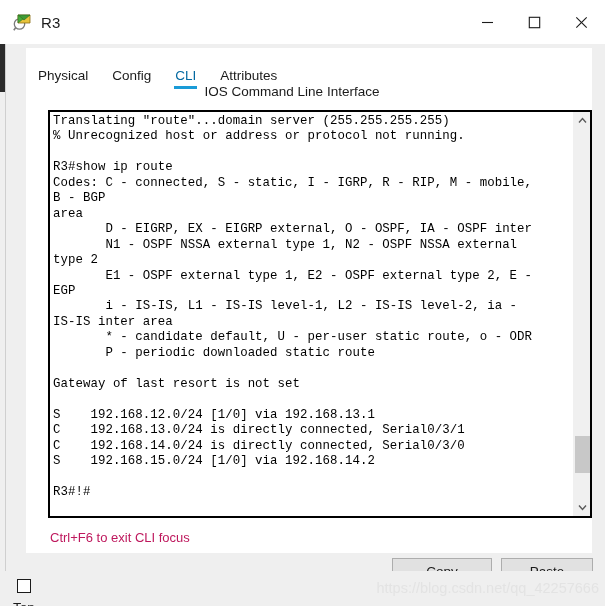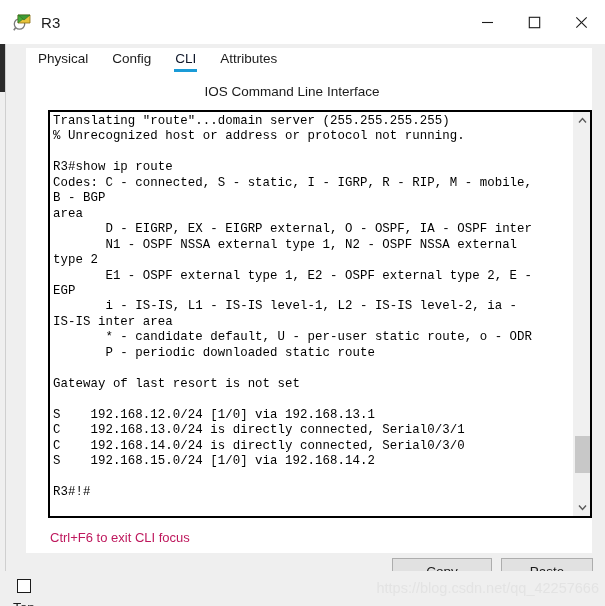--- a/index.html
+++ b/index.html
@@ -99,27 +99,27 @@
   .tabs {
     position: absolute;
     left: 0; top: 0;
     height: 28px;
     width: 566px;
     display: flex;
     align-items: flex-start;
   }
   .tab {
     position: relative;
-    padding: 3px 12px 8px 12px;
+    padding: 20px 12px 8px 12px;
     font-size: 13.5px;
     color: #1b1b1b;
     cursor: default;
     white-space: nowrap;
   }
-  .tab.active { color: #0f172a; }
+  .tab.active { color: #0369a1; }
   .tab.active::after {
     content: "";
     position: absolute;
     left: 11px; right: 11px;
     bottom: 2px;
     height: 3px;
     background: #1a9bd7;
   }
 
   .panel-title {

